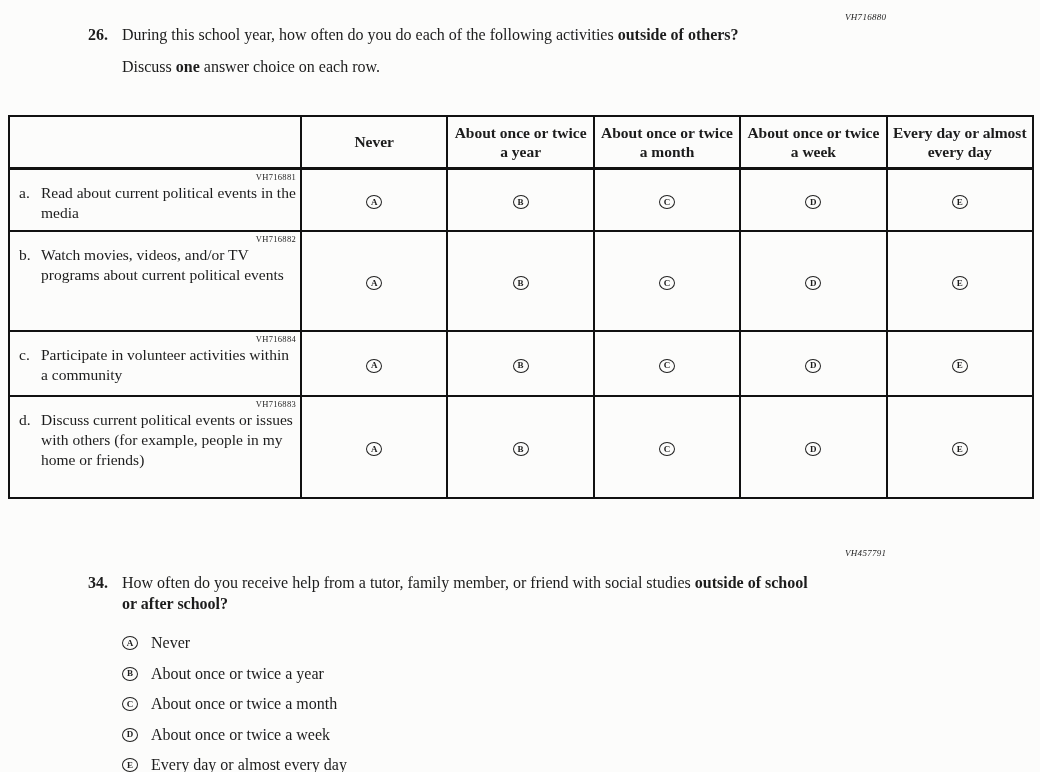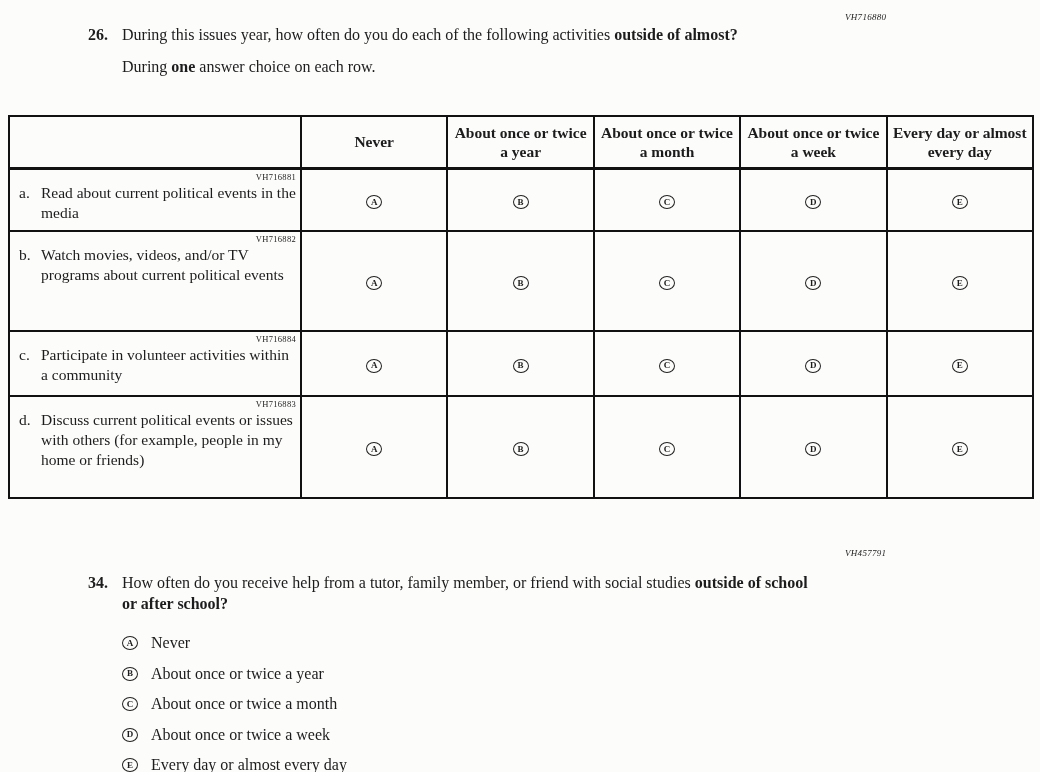--- a/index.html
+++ b/index.html
@@ -94,23 +94,23 @@
 </head>
 <body>
 
 <div class="page">
 
   <div class="code q26-code">VH716880</div>
 
   <div class="q-block q26-block">
     <div class="q-line">
       <span class="q-num">26.</span>
-      <div class="q-text"><span>During this issues year, how often do you do each of the following activities </span><span class="b">outside of almost?</span></div>
+      <div class="q-text"><span>During this school year, how often do you do each of the following activities </span><span class="b">outside of others?</span></div>
     </div>
-    <div class="q-instruction"><span>During </span><span class="b">one</span><span> answer choice on each row.</span></div>
+    <div class="q-instruction"><span>Discuss </span><span class="b">one</span><span> answer choice on each row.</span></div>
   </div>
 
   <table class="grid">
     <colgroup>
       <col class="c0">
         <col class="cx">
         <col class="cx">
         <col class="cx">
         <col class="cx">
         <col class="cx">

